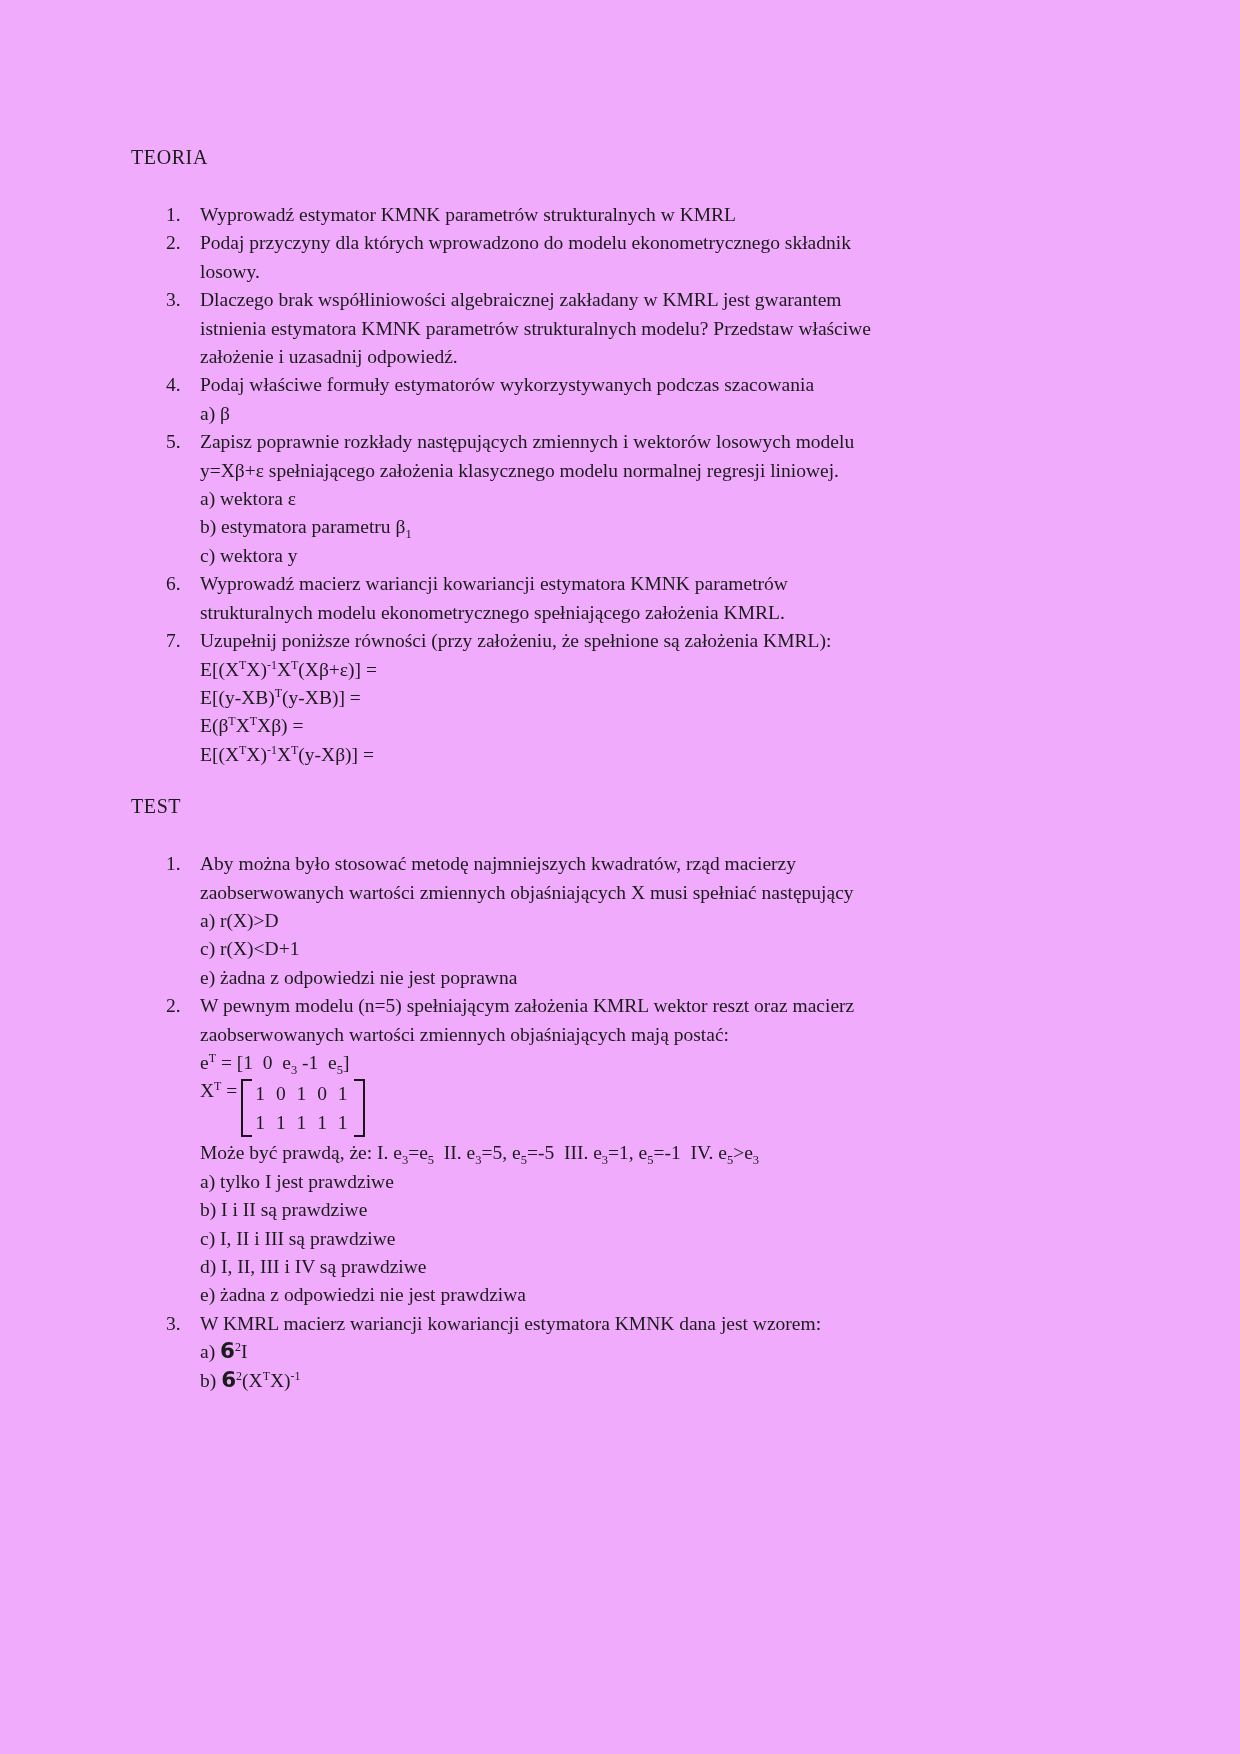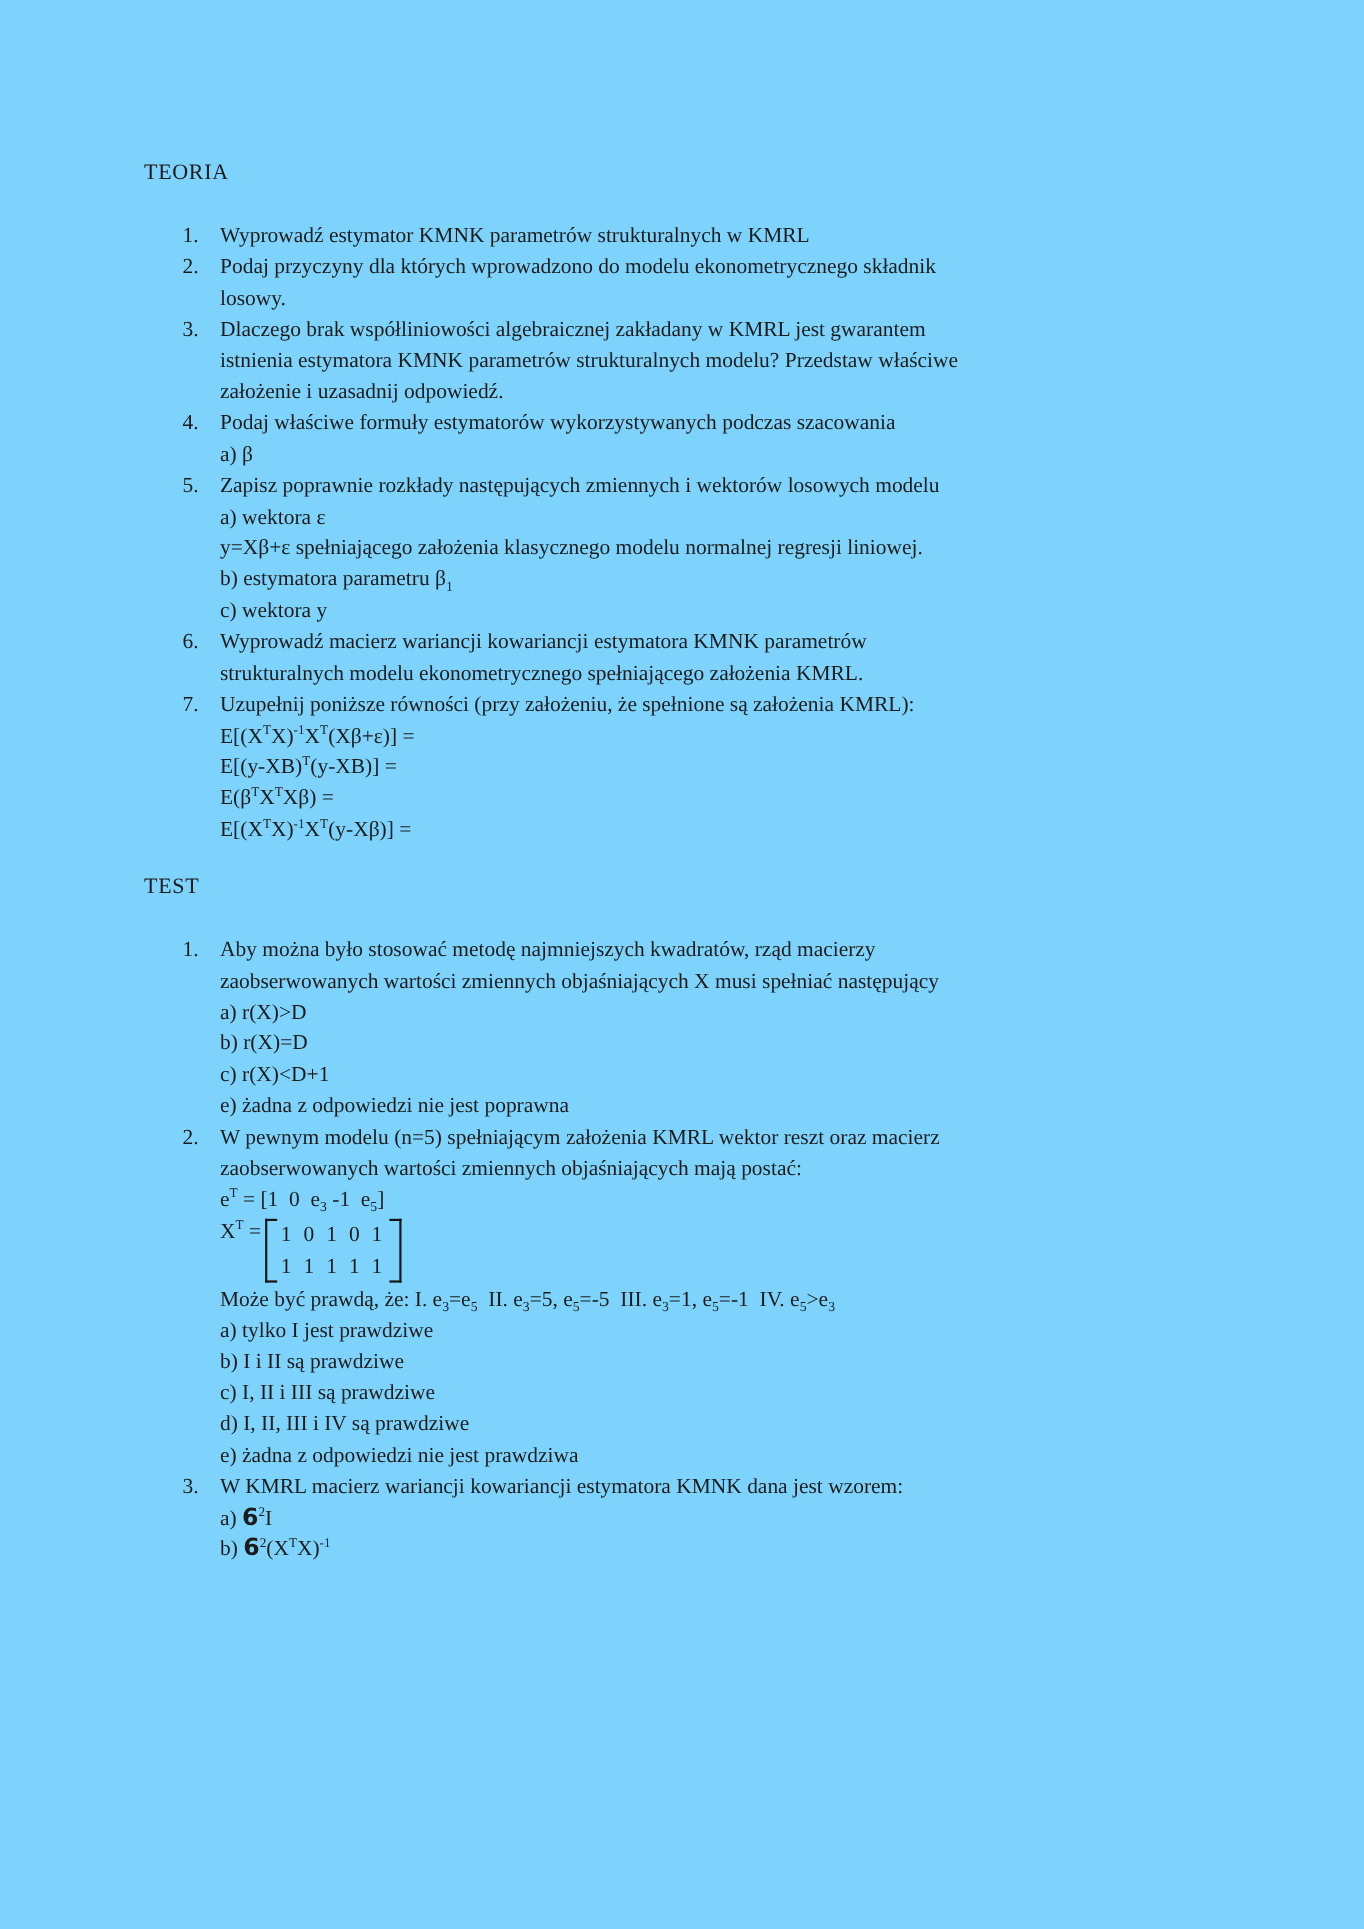--- a/index.html
+++ b/index.html
@@ -13,21 +13,21 @@
     position: relative;
     overflow: hidden;
     font-family: "Liberation Serif", "DejaVu Serif", serif;
     color: #1b1b1b;
   }
   .page {
     position: absolute;
     inset: 0;
     padding: 146px 110px 0 131px;
     box-sizing: border-box;
-    background: #7dd3fc;
+    background: #f0abfc;
   }
   .sec-heading {
     font-size: 20px;
     font-weight: normal;
     letter-spacing: 0.6px;
     margin: 0 0 32px 0;
   }
   .section-test { margin-top: 26px; }
   .blocks { margin-left: 35px; }
   .ln {
@@ -95,41 +95,40 @@
     <div class="blocks">
         <div class="ln item"><span class="num">1.</span><span class="tx"><span>Wyprowadź estymator KMNK parametrów strukturalnych w KMRL</span></span></div>
         <div class="ln item"><span class="num">2.</span><span class="tx"><span>Podaj przyczyny dla których wprowadzono do modelu ekonometrycznego składnik</span></span></div>
         <div class="ln cont"><span class="tx"><span>losowy.</span></span></div>
         <div class="ln item"><span class="num">3.</span><span class="tx"><span>Dlaczego brak współliniowości algebraicznej zakładany w KMRL jest gwarantem</span></span></div>
         <div class="ln cont"><span class="tx"><span>istnienia estymatora KMNK parametrów strukturalnych modelu? Przedstaw właściwe</span></span></div>
         <div class="ln cont"><span class="tx"><span>założenie i uzasadnij odpowiedź.</span></span></div>
         <div class="ln item"><span class="num">4.</span><span class="tx"><span>Podaj właściwe formuły estymatorów wykorzystywanych podczas szacowania</span></span></div>
         <div class="ln opt"><span class="tx"><span>a) β</span></span></div>
         <div class="ln item"><span class="num">5.</span><span class="tx"><span>Zapisz poprawnie rozkłady następujących zmiennych i wektorów losowych modelu</span></span></div>
+        <div class="ln cont"><span class="tx"><span>y=Xβ+ε spełniającego założenia klasycznego modelu normalnej regresji liniowej.</span></span></div>
         <div class="ln opt"><span class="tx"><span>a) wektora ε</span></span></div>
-        <div class="ln cont"><span class="tx"><span>y=Xβ+ε spełniającego założenia klasycznego modelu normalnej regresji liniowej.</span></span></div>
         <div class="ln opt"><span class="tx"><span>b) estymatora parametru β</span><sub>1</sub></span></div>
         <div class="ln opt"><span class="tx"><span>c) wektora y</span></span></div>
         <div class="ln item"><span class="num">6.</span><span class="tx"><span>Wyprowadź macierz wariancji kowariancji estymatora KMNK parametrów</span></span></div>
         <div class="ln cont"><span class="tx"><span>strukturalnych modelu ekonometrycznego spełniającego założenia KMRL.</span></span></div>
         <div class="ln item"><span class="num">7.</span><span class="tx"><span>Uzupełnij poniższe równości (przy założeniu, że spełnione są założenia KMRL):</span></span></div>
         <div class="ln eq"><span class="tx"><span>E[(X</span><sup>T</sup><span>X)</span><sup>-1</sup><span>X</span><sup>T</sup><span>(Xβ+ε)] =</span></span></div>
         <div class="ln eq"><span class="tx"><span>E[(y-XB)</span><sup>T</sup><span>(y-XB)] =</span></span></div>
         <div class="ln eq"><span class="tx"><span>E(β</span><sup>T</sup><span>X</span><sup>T</sup><span>Xβ) =</span></span></div>
         <div class="ln eq"><span class="tx"><span>E[(X</span><sup>T</sup><span>X)</span><sup>-1</sup><span>X</span><sup>T</sup><span>(y-Xβ)] =</span></span></div>
       </div>
   </section>
 
   <section class="section-test">
     <h2 class="sec-heading">TEST</h2>
     <div class="blocks">
         <div class="ln item"><span class="num">1.</span><span class="tx"><span>Aby można było stosować metodę najmniejszych kwadratów, rząd macierzy</span></span></div>
         <div class="ln cont"><span class="tx"><span>zaobserwowanych wartości zmiennych objaśniających X musi spełniać następujący</span></span></div>
         <div class="ln opt"><span class="tx"><span>a) r(X)&gt;D</span></span></div>
-        <div class="ln opt"><span class="tx"><span>b) r(X)=D</span></span></div>
         <div class="ln opt"><span class="tx"><span>c) r(X)&lt;D+1</span></span></div>
         <div class="ln opt"><span class="tx"><span>e) żadna z odpowiedzi nie jest poprawna</span></span></div>
         <div class="ln item"><span class="num">2.</span><span class="tx"><span>W pewnym modelu (n=5) spełniającym założenia KMRL wektor reszt oraz macierz</span></span></div>
         <div class="ln cont"><span class="tx"><span>zaobserwowanych wartości zmiennych objaśniających mają postać:</span></span></div>
         <div class="ln eq"><span class="tx"><span>e</span><sup>T</sup><span> = [1  0  e</span><sub>3</sub><span> -1  e</span><sub>5</sub><span>]</span></span></div>
         <div class="ln mxline"><span><span>X</span><sup>T</sup><span> =</span></span><span class="mx"><span class="mx-row">1 0 1 0 1</span><span class="mx-row">1 1 1 1 1</span></span></div>
         <div class="ln cont"><span class="tx"><span>Może być prawdą, że: I. e</span><sub>3</sub><span>=e</span><sub>5</sub><span>  II. e</span><sub>3</sub><span>=5, e</span><sub>5</sub><span>=-5  III. e</span><sub>3</sub><span>=1, e</span><sub>5</sub><span>=-1  IV. e</span><sub>5</sub><span>&gt;e</span><sub>3</sub></span></div>
         <div class="ln opt"><span class="tx"><span>a) tylko I jest prawdziwe</span></span></div>
         <div class="ln opt"><span class="tx"><span>b) I i II są prawdziwe</span></span></div>
         <div class="ln opt"><span class="tx"><span>c) I, II i III są prawdziwe</span></span></div>

